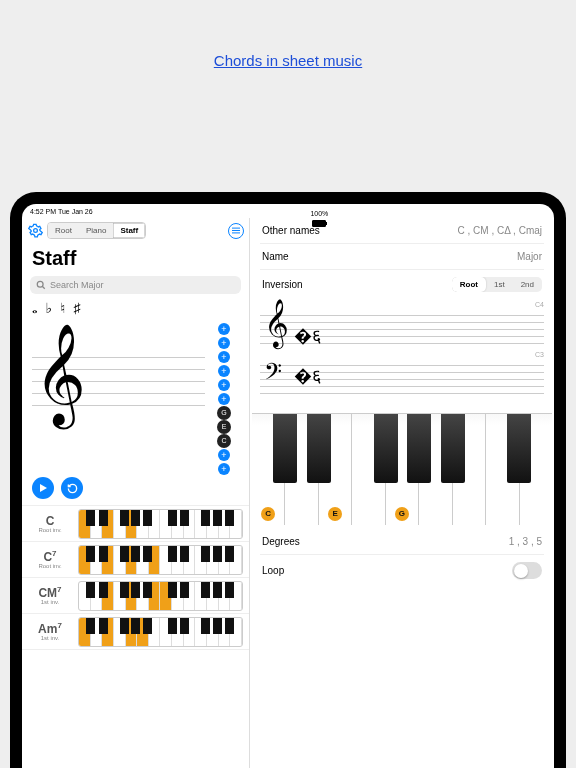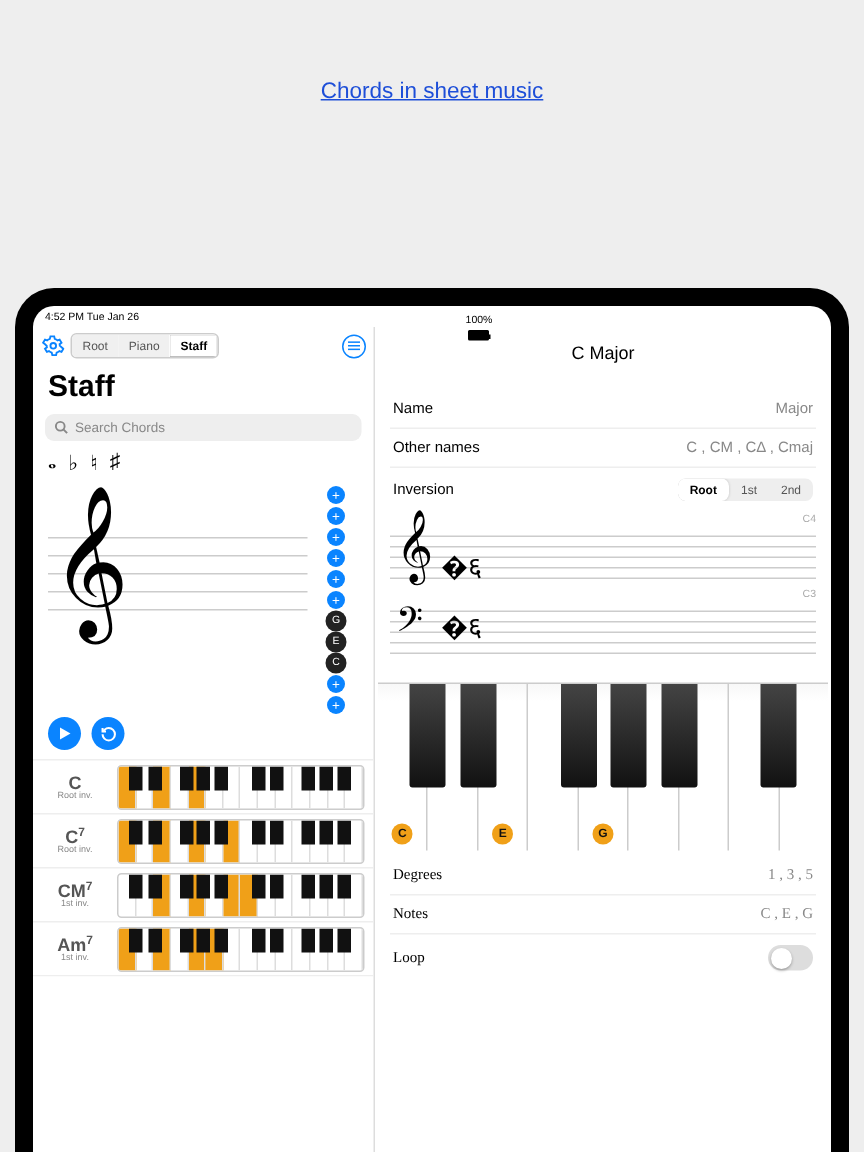--- a/index.html
+++ b/index.html
@@ -91,21 +91,21 @@
   .staffnotation .octlabel{position:absolute;right:0;font-size:7px;color:#aaa;}
   .staffnotation .noteglyph{position:absolute;font-size:18px;font-family:Georgia,serif;}
 
   .bigpiano{ height:112px; margin:4px 2px 4px 2px; background:linear-gradient(#f8f8f8,#fff 10%); border-top:1px solid #ccc; position:relative;}
   .bigpiano .wkeys{display:flex;height:100%;}
   .bigpiano .wk{flex:1;border-right:1px solid #ccc;position:relative;}
   .bigpiano .wk:last-child{border-right:none;}
   .bigpiano .bk{position:absolute;top:0;height:62%;background:linear-gradient(#444,#111);width:8%;border-radius:0 0 2px 2px;}
   .bigpiano .lab{position:absolute;bottom:4px;left:50%;transform:translateX(-50%);width:14px;height:14px;border-radius:50%;background:#f0a018;color:#111;font-size:8px;line-height:14px;text-align:center;font-weight:600;}
 
-  .info2{padding:0 10px;font-family:Liberation Serif, serif;}
+  .info2{padding:0 10px;}
   .toggle{ width:30px;height:17px;background:#ddd;border-radius:9px;position:relative;}
   .toggle::after{content:'';position:absolute;left:1.5px;top:1.5px;width:14px;height:14px;border-radius:50%;background:#fff;box-shadow:0 1px 2px rgba(0,0,0,.3);}
 </style>
 </head>
 <body>
 
 <div class="hero">
   <p>Chords in sheet music</p>
 </div>
 
@@ -143,21 +143,21 @@
           <span class="filtericon"></span>
         </div>
 
         <div class="lefttitle">Staff</div>
 
         <div class="searchbar">
           <svg width="10" height="10" viewBox="0 0 24 24" fill="none" stroke="#888" stroke-width="3">
               <circle cx="10" cy="10" r="7"></circle>
               <path d="M21 21l-6-6"></path>
             </svg>
-          <span>Search Chords</span>
+          <span>Search Major</span>
         </div>
 
         <div class="accchips">
           <span>𝅝</span>
           <span>♭</span>
           <span>♮</span>
           <span>♯</span>
         </div>
 
         <div class="staffarea">
@@ -341,30 +341,29 @@
                   <div class="bk" style="left: 82%;"></div>
                   <div class="bk" style="left: 89.5%;"></div>
                 </div>
               </div>
             </div>
           </div>
 
       </div>
 
       <div class="right">
-        <div class="rtitle">C Major</div>
 
         <div class="info">
+          <div class="inforow">
+            <span class="k">Other names</span>
+            <span class="v">C , CM , CΔ , Cmaj</span>
+          </div>
           <div class="inforow">
             <span class="k">Name</span>
             <span class="v">Major</span>
-          </div>
-          <div class="inforow">
-            <span class="k">Other names</span>
-            <span class="v">C , CM , CΔ , Cmaj</span>
           </div>
           <div class="inforow">
             <span class="k">Inversion</span>
             <div class="miniseg">
               <div class="on">Root</div>
               <div>1st</div>
               <div>2nd</div>
             </div>
           </div>
         </div>
@@ -417,24 +416,20 @@
             <div class="bk" style="left: 62.9%;"></div>
             <div class="bk" style="left: 85%;"></div>
           </div>
 
         <div class="info2">
           <div class="inforow">
             <span class="k">Degrees</span>
             <span class="v">1 , 3 , 5</span>
           </div>
           <div class="inforow">
-            <span class="k">Notes</span>
-            <span class="v">C , E , G</span>
-          </div>
-          <div class="inforow">
             <span class="k">Loop</span>
             <span class="toggle"></span>
           </div>
         </div>
       </div>
     </div>
   </div>
 </div>
 
 </body></html>

